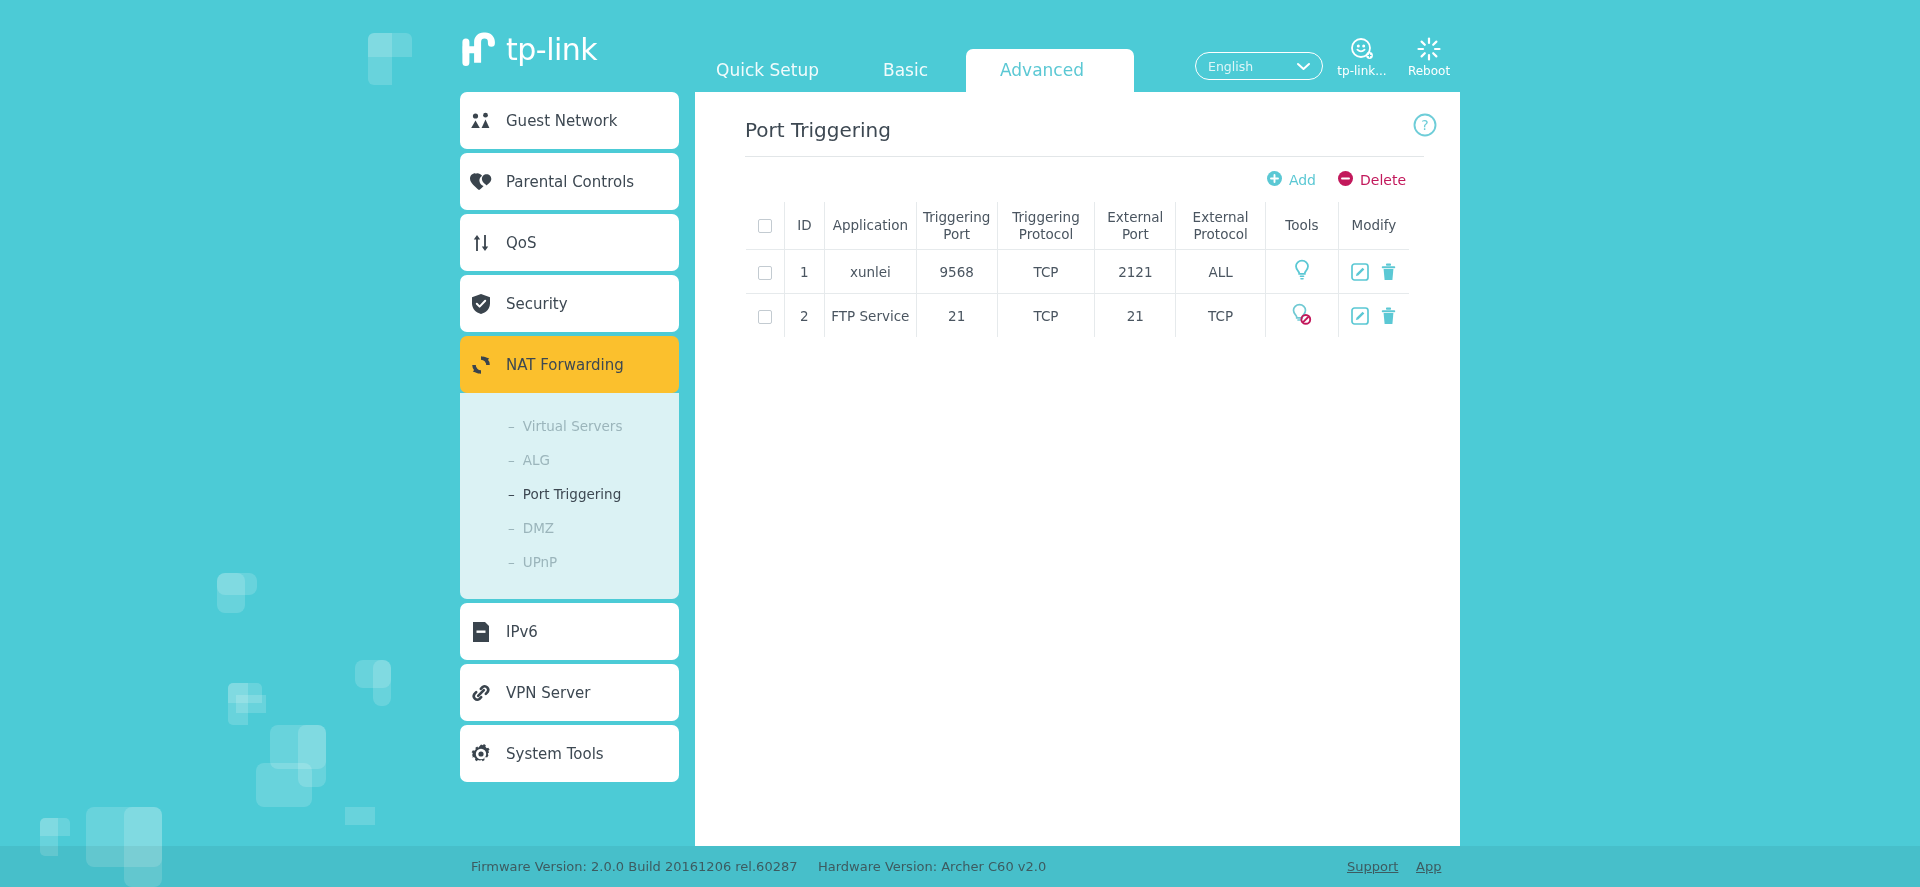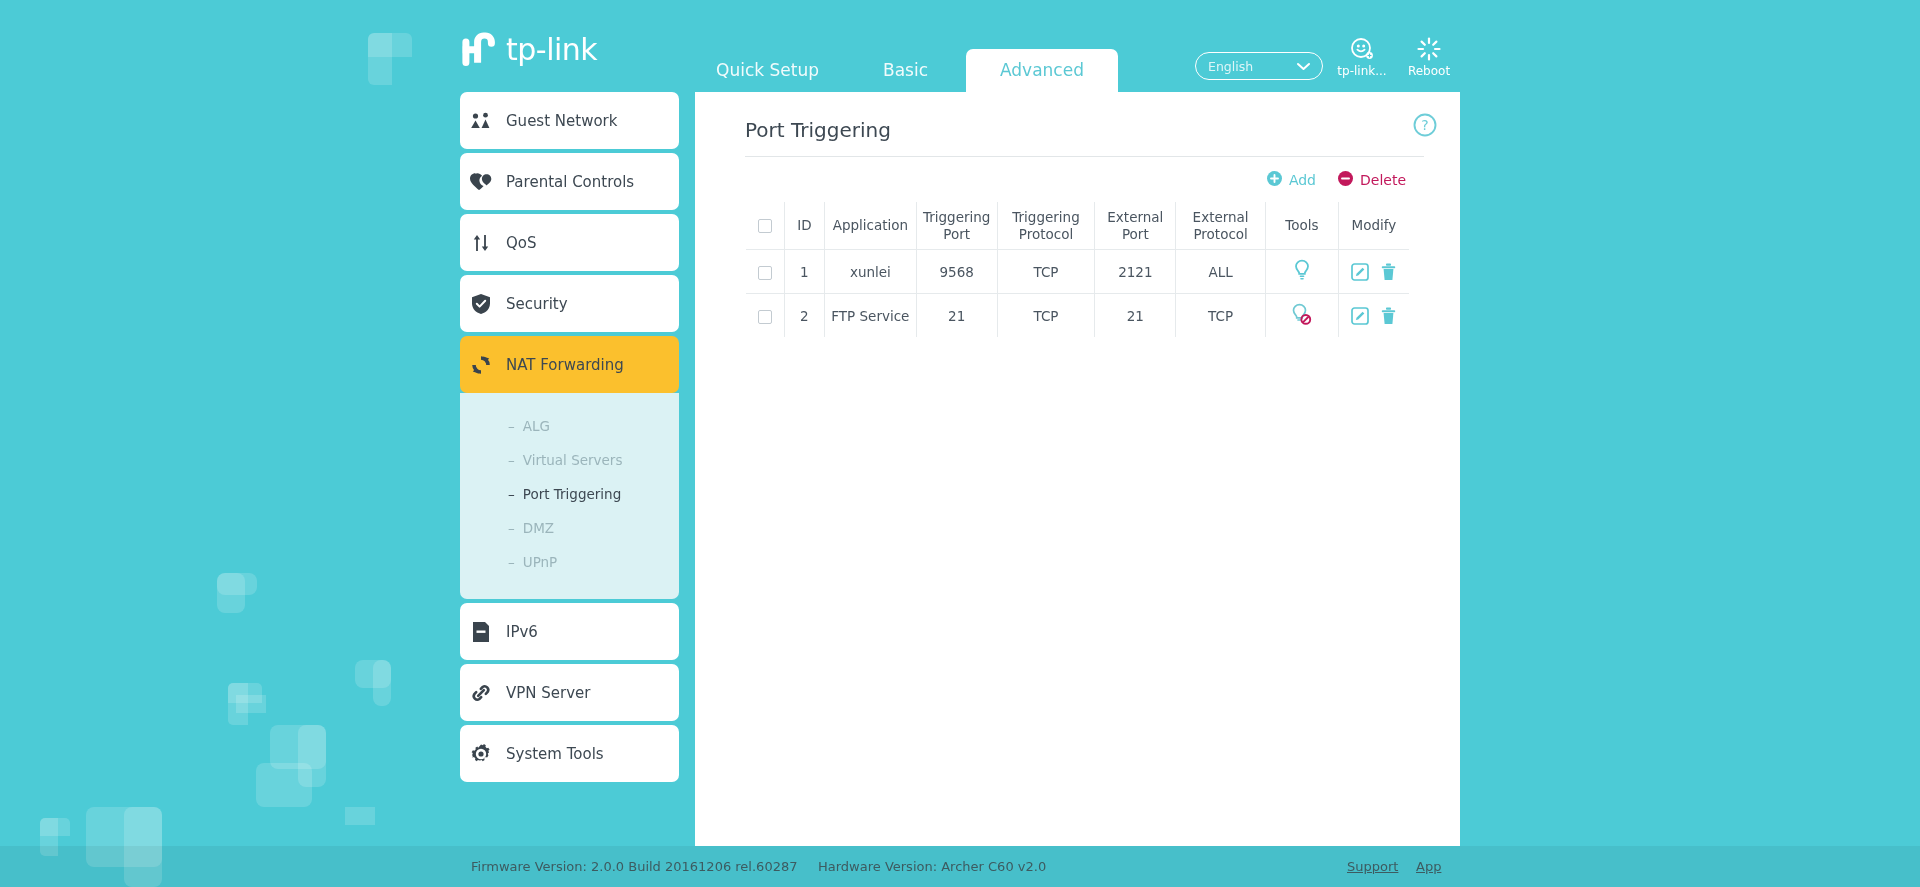--- a/index.html
+++ b/index.html
@@ -51,21 +51,21 @@
     color: rgba(255,255,255,0.92);
     font-size: 17px;
     padding: 10px 26px 12px 26px;
     cursor: pointer;
     white-space: nowrap;
   }
   .navtab.active {
     background: #ffffff;
     color: #5bc8d4;
     border-radius: 7px 7px 0 0;
-    padding: 11px 34px 13px 34px;
+    padding: 11px 50px 13px 34px;
     position: relative;
     top: 1px;
   }
 
   .lang-select {
     position: absolute; left: 1195px; top: 52px;
     width: 128px; height: 28px;
     border: 1.5px solid #ffffff;
     border-radius: 14px;
     background: transparent;
@@ -351,24 +351,24 @@
           <path d="M11 19.8 A8.8 8.8 0 0 1 2.2 11 H5.8 A5.2 5.2 0 0 0 11 16.2 Z"></path>
           <path d="M13.4 2.4 L19.2 4.6 L15.4 8.6 Z"></path>
           <path d="M8.6 19.6 L2.8 17.4 L6.6 13.4 Z"></path>
         </svg>
       </span>
       <span>NAT Forwarding</span>
     </div>
 
     <div class="submenu">
       <div class="submenu-item">
+        <span class="dash">–</span><span>Virtual Servers</span>
+      </div>
+      <div class="submenu-item">
         <span class="dash">–</span><span>ALG</span>
-      </div>
-      <div class="submenu-item">
-        <span class="dash">–</span><span>Virtual Servers</span>
       </div>
       <div class="submenu-item active">
         <span class="dash">–</span><span>Port Triggering</span>
       </div>
       <div class="submenu-item">
         <span class="dash">–</span><span>DMZ</span>
       </div>
       <div class="submenu-item">
         <span class="dash">–</span><span>UPnP</span>
       </div>

